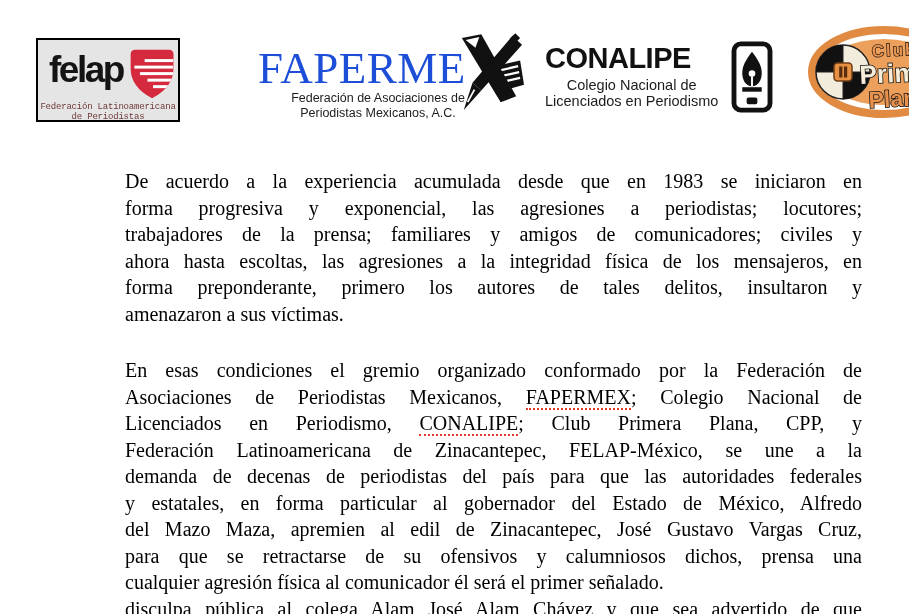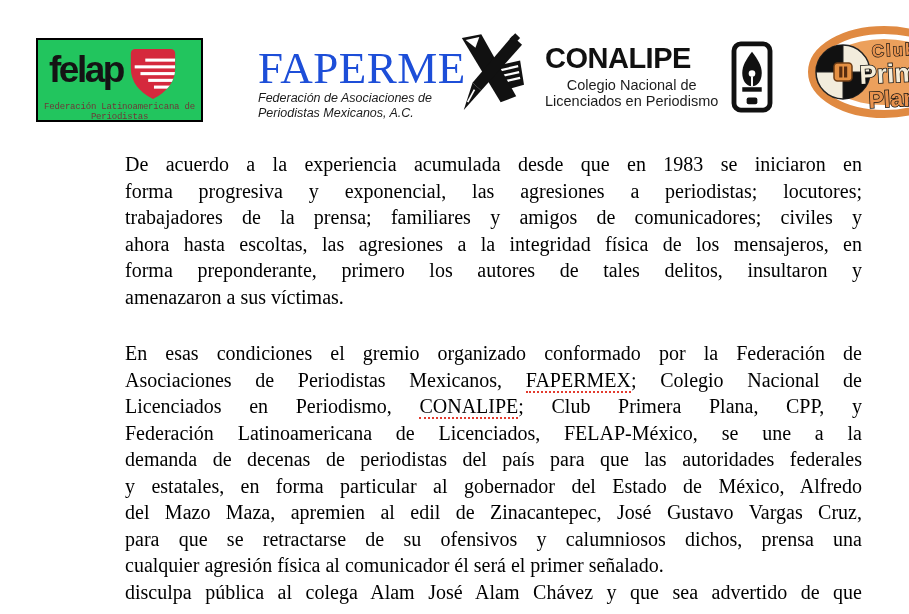--- a/index.html
+++ b/index.html
@@ -10,23 +10,23 @@
     background: #ffffff;
     font-family: "Liberation Serif", serif;
   }
 
   
   .logo-strip { position: absolute; left: 0; top: 0; width: 909px; height: 140px; }
 
   
   .felap-box {
     position: absolute; left: 36px; top: 38px;
-    width: 167px; height: 84px;
+    width: 144px; height: 84px;
     border: 2px solid #000; box-sizing: border-box;
-    background: #22c55e;
+    background: #e5e5e5;
   }
   .felap-row { display: flex; align-items: flex-start; padding: 5px 0 0 11px; }
   .felap-word {
     font-family: "Liberation Sans", sans-serif;
     font-weight: bold; font-size: 37px; line-height: 1;
     letter-spacing: -2.5px; color: #141414; margin-top: 6px;
   }
   .felap-mark { margin-left: 3px; margin-top: 2px; }
   .felap-tagline {
     font-family: Liberation Mono, monospace;
@@ -36,23 +36,23 @@
 
   
   .fapermex-box { position: absolute; left: 258px; top: 34px; width: 280px; height: 90px; }
   .fapermex-word {
     position: absolute; left: 0; top: 12px;
     font-family: "Liberation Serif", serif;
     font-size: 45px; line-height: 1; color: #1d4ed8; letter-spacing: 0.5px;
   }
   .fapermex-x { position: absolute; left: 198px; top: -2px; }
   .fapermex-tagline {
-    position: absolute; left: 0; top: 57px; width: 218px;
+    position: absolute; left: 11px; top: 57px; width: 218px;
     font-family: "Liberation Sans", sans-serif;
-    font-size: 12.5px; line-height: 1.18; color: #1c1c1c; text-align: left; font-style: italic;
+    font-size: 12.5px; line-height: 1.18; color: #1c1c1c; text-align: center;
   }
 
   
   .conalipe-box { position: absolute; left: 545px; top: 44px; display: flex; }
   .conalipe-word {
     font-family: "Liberation Sans", sans-serif;
     font-weight: 800; font-size: 29px; line-height: 1;
     letter-spacing: -0.5px; color: #111;
   }
   .conalipe-tagline {
@@ -62,21 +62,21 @@
   .conalipe-phone { margin-left: 12px; margin-top: -3px; }
 
   
   .cpp-box { position: absolute; left: 806px; top: 26px; width: 150px; height: 94px; }
 
   
   .doc-body {
     position: absolute; left: 125px; top: 151px; width: 737px;
     font-size: 20px; line-height: 26.5px; color: #000;
   }
-  .para { margin: 0 0 30px 0; }
+  .para { margin: 17px 0 30px 0; }
   .line { text-align: justify; text-align-last: justify; white-space: normal; }
   .line.last { text-align-last: left; }
   .misspelled {
     text-decoration-thickness: 1.5px;
     text-underline-offset: 2px;
     border-bottom: 2px dotted #e23b2e;
   }
 </style>
 </head>
 <body>
@@ -177,21 +177,21 @@
       <div class="line"><span>forma progresiva y exponencial, las agresiones a periodistas; locutores;</span></div>
       <div class="line"><span>trabajadores de la prensa; familiares y amigos de comunicadores; civiles y</span></div>
       <div class="line"><span>ahora hasta escoltas, las agresiones a la integridad física de los mensajeros, en</span></div>
       <div class="line"><span>forma preponderante, primero los autores de tales delitos, insultaron y</span></div>
       <div class="line last"><span>amenazaron a sus víctimas.</span></div>
     </div>
     <div class="para">
       <div class="line"><span>En esas condiciones el gremio organizado conformado por la Federación de</span></div>
       <div class="line"><span>Asociaciones de Periodistas Mexicanos, </span><span class="misspelled">FAPERMEX</span><span>; Colegio Nacional de</span></div>
       <div class="line"><span>Licenciados en Periodismo, </span><span class="misspelled">CONALIPE</span><span>; Club Primera Plana, CPP, y</span></div>
-      <div class="line"><span>Federación Latinoamericana de Licenciados, FELAP-México, se une a la</span></div>
+      <div class="line"><span>Federación Latinoamericana de Zinacantepec, FELAP-México, se une a la</span></div>
       <div class="line"><span>demanda de decenas de periodistas del país para que las autoridades federales</span></div>
       <div class="line"><span>y estatales, en forma particular al gobernador del Estado de México, Alfredo</span></div>
       <div class="line"><span>del Mazo Maza, apremien al edil de Zinacantepec, José Gustavo Vargas Cruz,</span></div>
       <div class="line"><span>para que se retractarse de su ofensivos y calumniosos dichos, prensa una</span></div>
       <div class="line last"><span>cualquier agresión física al comunicador él será el primer señalado.</span></div>
       <div class="line"><span>disculpa pública al colega Alam  José Alam Chávez y que sea advertido de que</span></div>
     </div>
   </div>
 
 </body></html>

